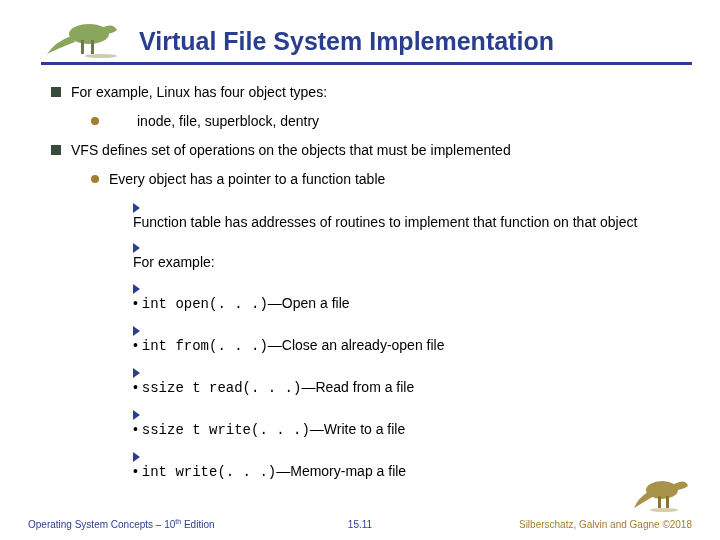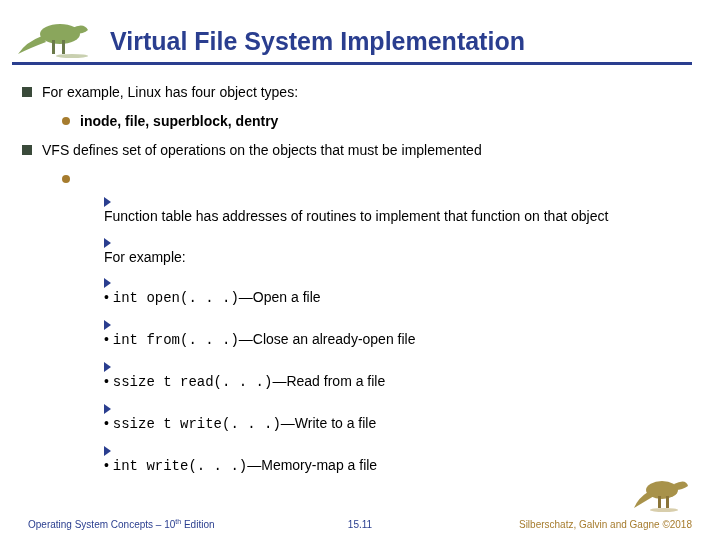--- a/index.html
+++ b/index.html
@@ -5,21 +5,21 @@
   * { box-sizing: border-box; margin: 0; padding: 0; }
   body {
     width: 720px;
     height: 540px;
     background: #fff;
     font-family: Arial, Helvetica, sans-serif;
     position: relative;
     overflow: hidden;
   }
   .slide {
-    padding: 14px 28px 0 12px;
+    padding: 14px 28px 0 41px;
   }
   .header {
     display: flex;
     align-items: flex-end;
     border-bottom: 3px solid #2a3e8f;
     padding-bottom: 4px;
     margin-bottom: 18px;
     position: relative;
   }
   .dino-top {
@@ -77,21 +77,21 @@
   .tri {
     width: 0;
     height: 0;
     border-top: 5px solid transparent;
     border-bottom: 5px solid transparent;
     border-left: 7px solid #2a3e8f;
     flex-shrink: 0;
     margin-top: 4px;
     margin-right: 10px;
   }
-  .bold { font-weight: bold; }
+  .bold { font-weight: normal; margin-left: 28px; }
   .mono { font-family: "Courier New", monospace; margin-top: 19px; }
   .footer {
     position: absolute;
     bottom: 10px;
     left: 0;
     width: 720px;
     padding: 0 28px;
     display: flex;
     justify-content: space-between;
     align-items: flex-end;
@@ -140,20 +140,21 @@
       <div class="bold">inode, file, superblock, dentry</div>
     </div>
 
     <div class="lvl1">
       <div class="sq"></div>
       <div>VFS defines set of operations on the objects that must be implemented</div>
     </div>
 
     <div class="lvl2">
       <div class="dot"></div>
+      <div>Every object has a pointer to a function table</div>
     </div>
 
     <div class="lvl3">
       <div class="tri"></div>
       <div>Function table has addresses of routines to implement that function on that object</div>
     </div>
 
     <div class="lvl3">
       <div class="tri"></div>
       <div>For example:</div>

